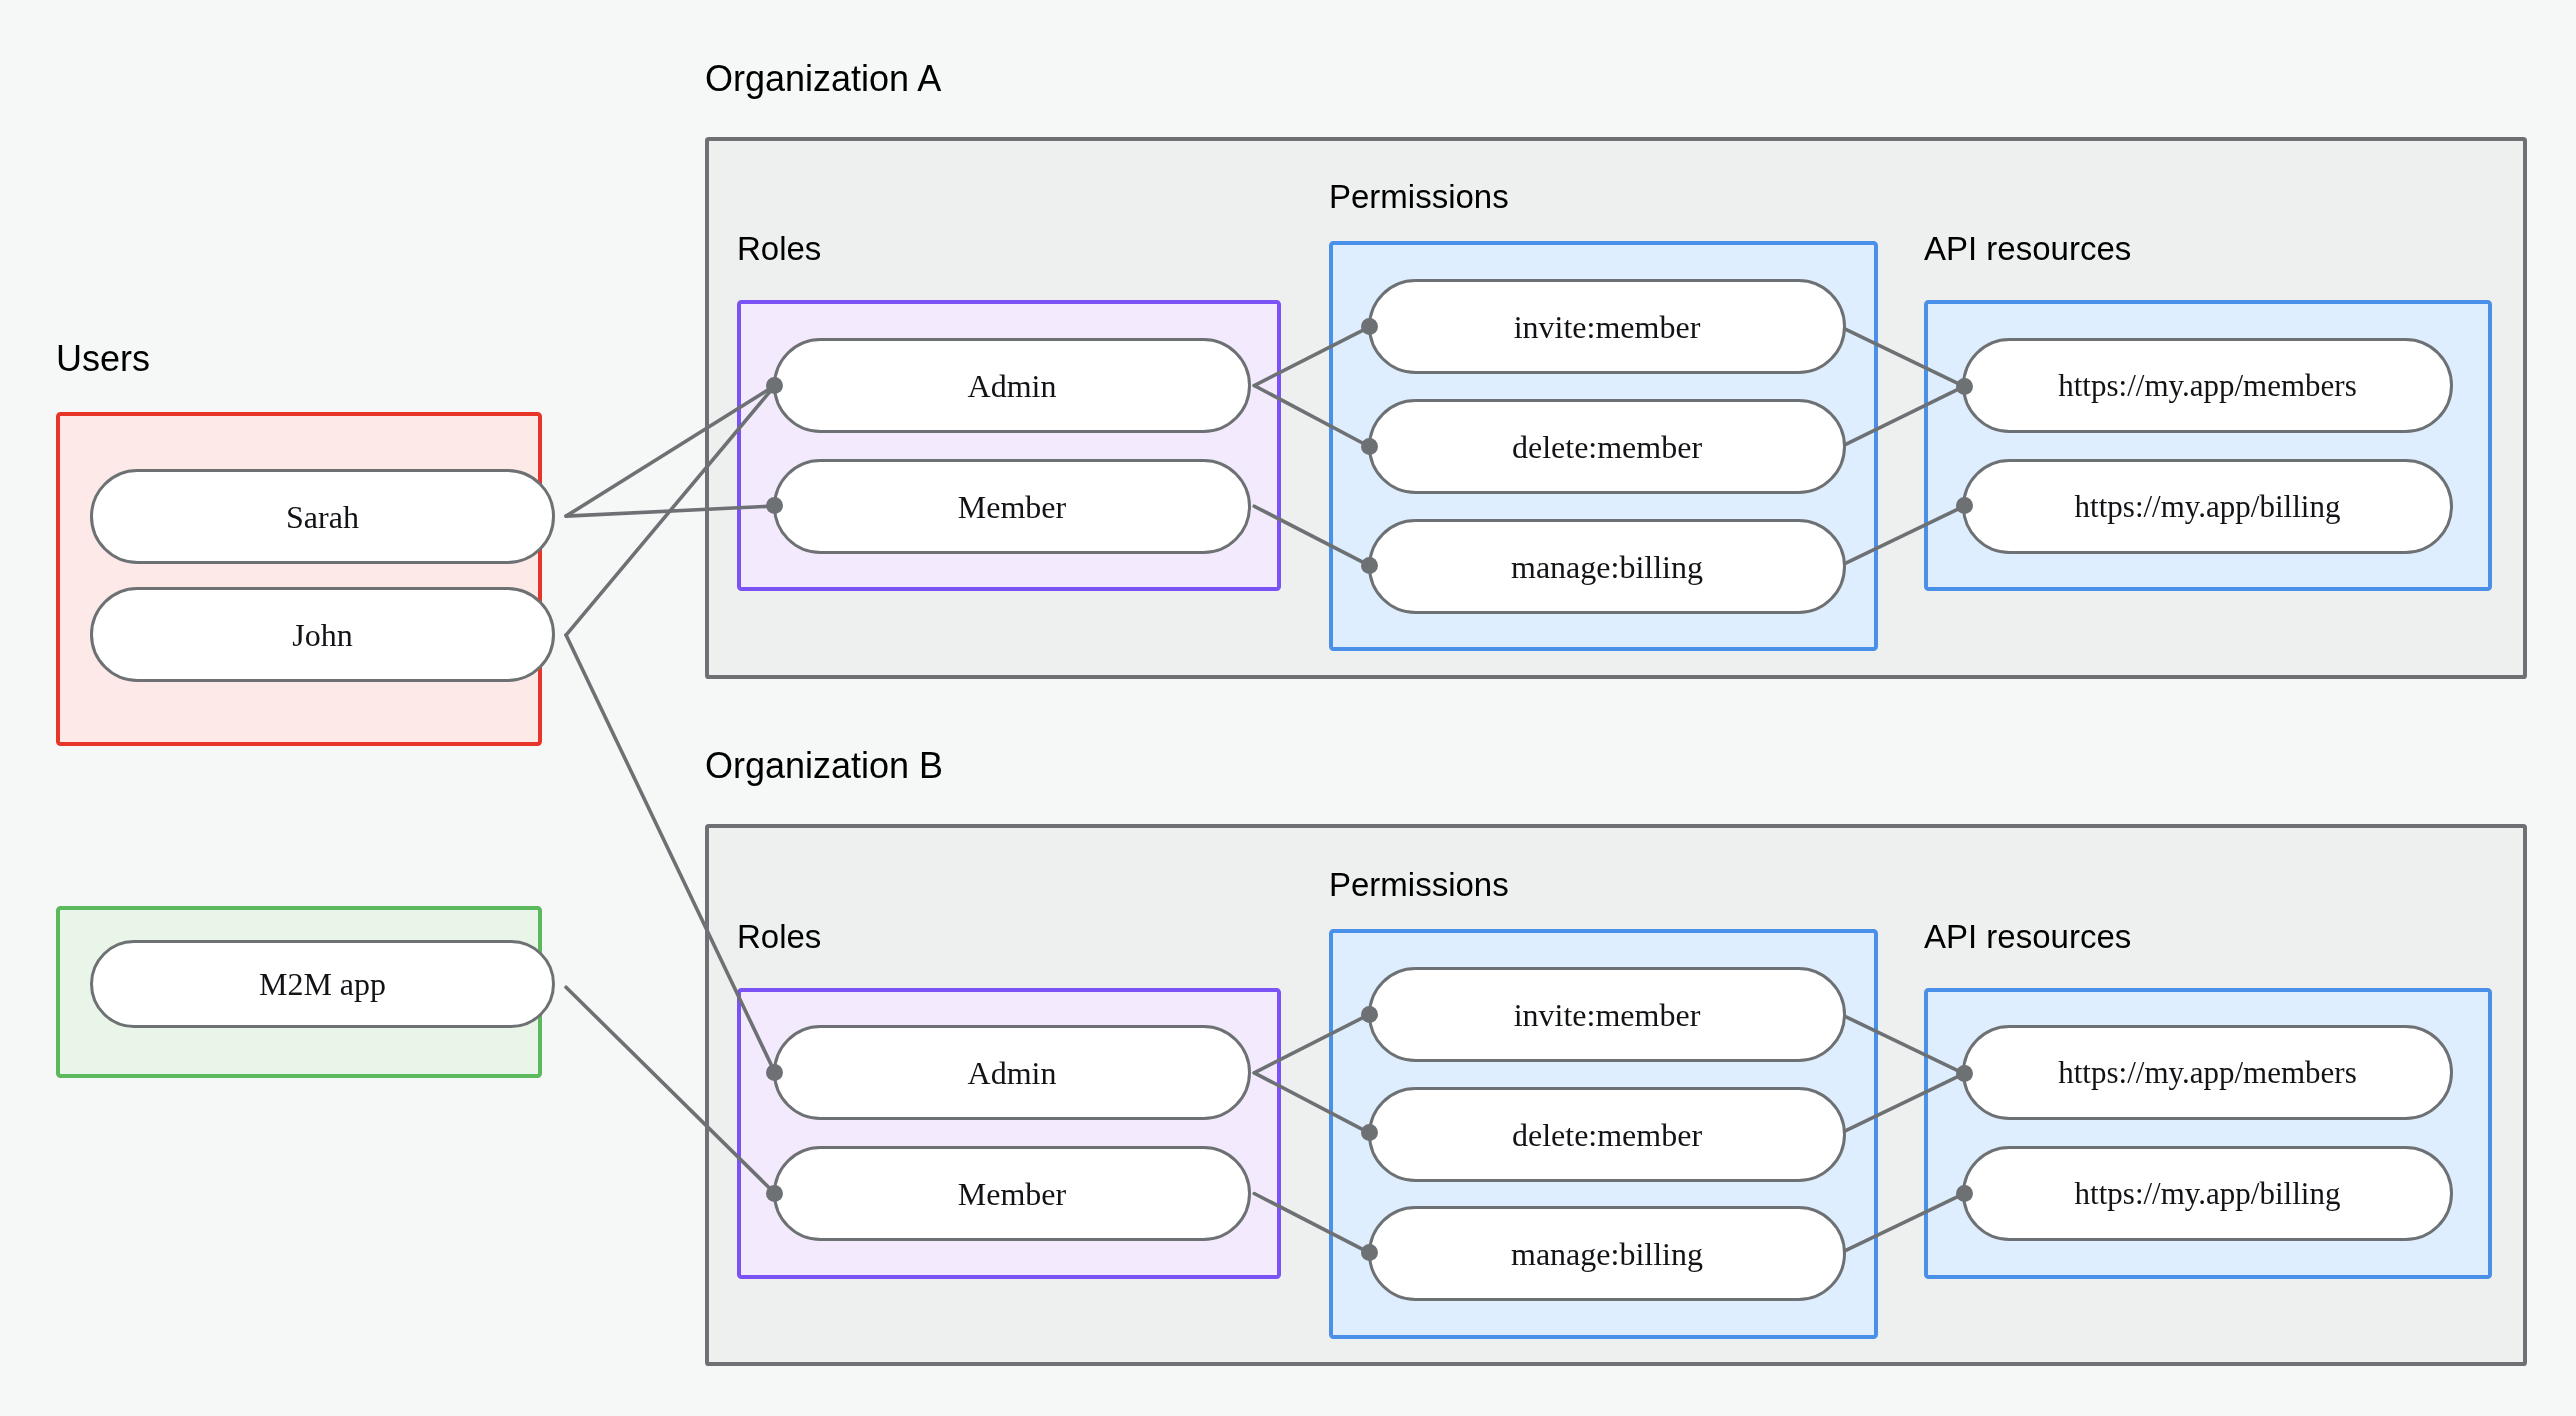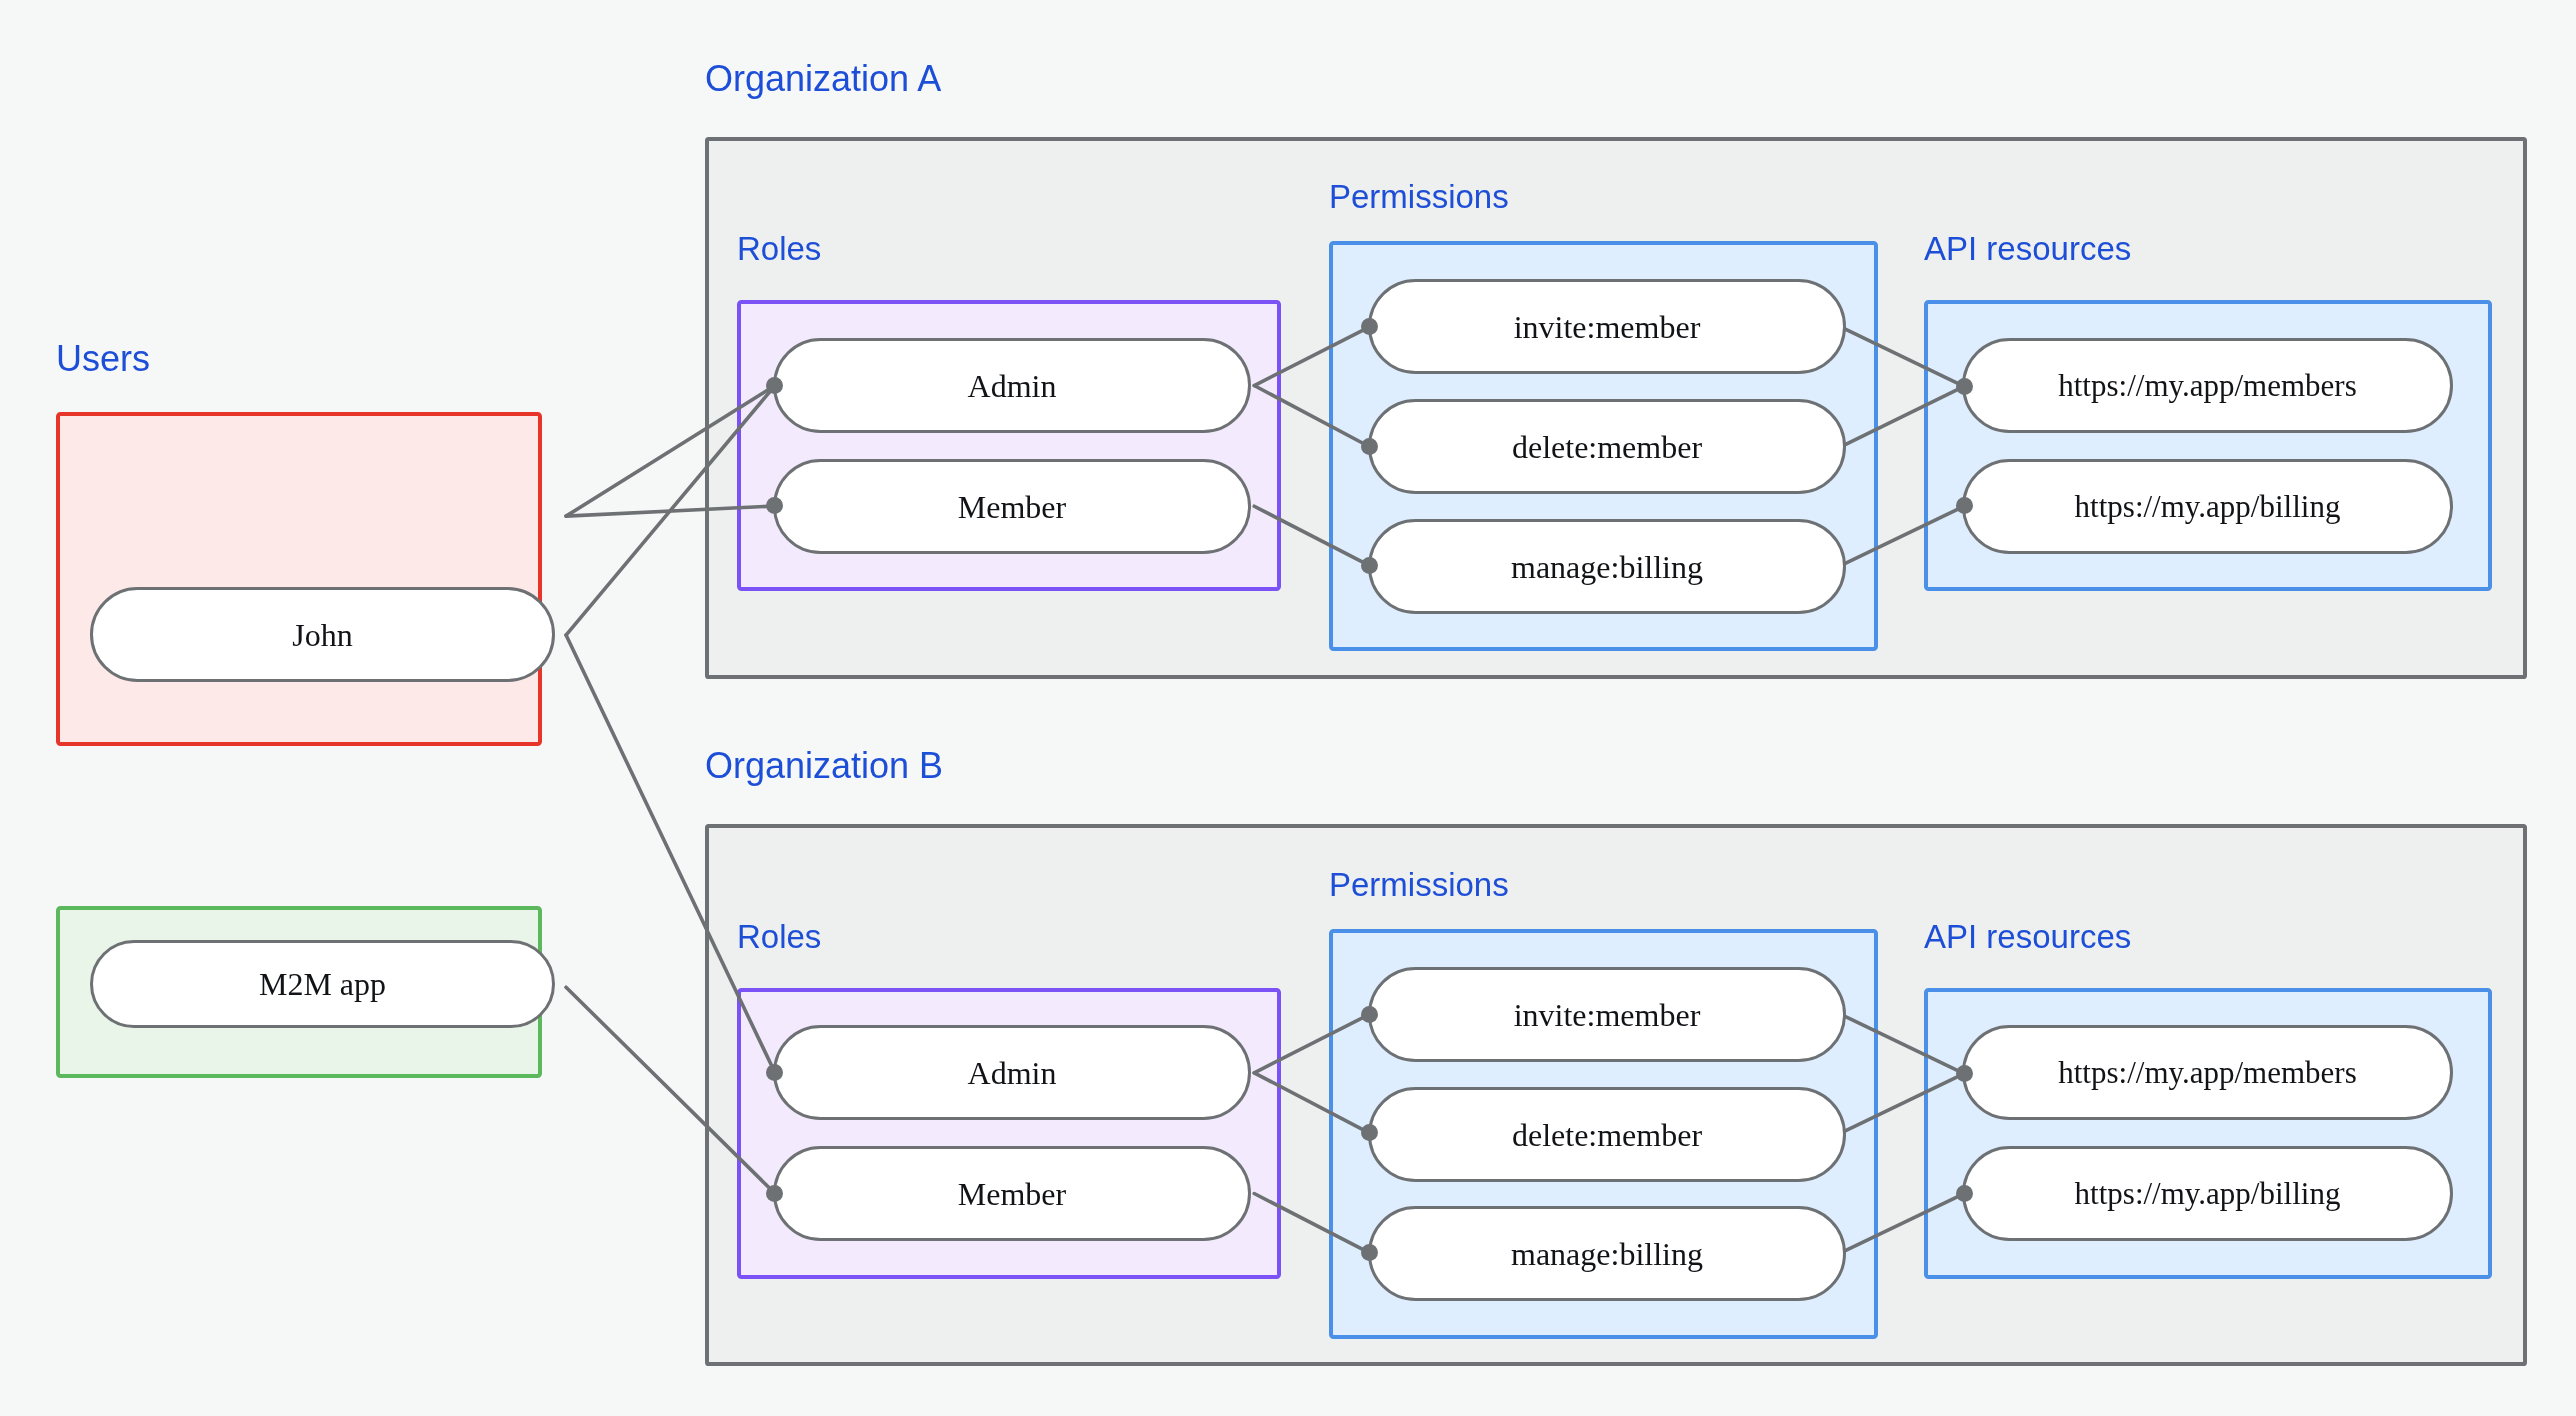--- a/index.html
+++ b/index.html
@@ -27,21 +27,21 @@
     top: 0;
     width: 2576px;
     height: 1416px;
     pointer-events: none;
     z-index: 5;
   }
 
   
   .caption {
     position: absolute;
-    color: #1d4ed8;
+    color: #000000;
     font-size: 33px;
     line-height: 1;
     white-space: nowrap;
     z-index: 6;
   }
   .caption.big { font-size: 36px; }
 
   
   .org-frame {
     position: absolute;
@@ -127,20 +127,21 @@
       <path d="M 2043 1126 L 2180 1192"></path>
       <path d="M 2043 1258 L 2180 1192"></path>
       <path d="M 2043 1391 L 2180 1325"></path>
     </g>
   </svg>
 
   <div class="caption big" style="left:56px; top:341px;">Users</div>
 
   <div class="group users" style="left:56px; top:412px; width:478px; height:326px;"></div>
 
+  <div class="node" style="left:90px; top:469px; width:465px; height:95px;">Sarah</div>
   <div class="node" style="left:90px; top:587px; width:465px; height:95px;">John</div>
 
 
   <div class="group m2m" style="left:56px; top:906px; width:478px; height:164px;"></div>
 
   <div class="node" style="left:90px; top:940px; width:465px; height:88px;">M2M app</div>
 
   <div class="caption big" style="left:705px; top:61px;">Organization A</div>
 
   <div class="org-frame" style="left:705px; top:137px; width:1814px; height:534px;"></div>

